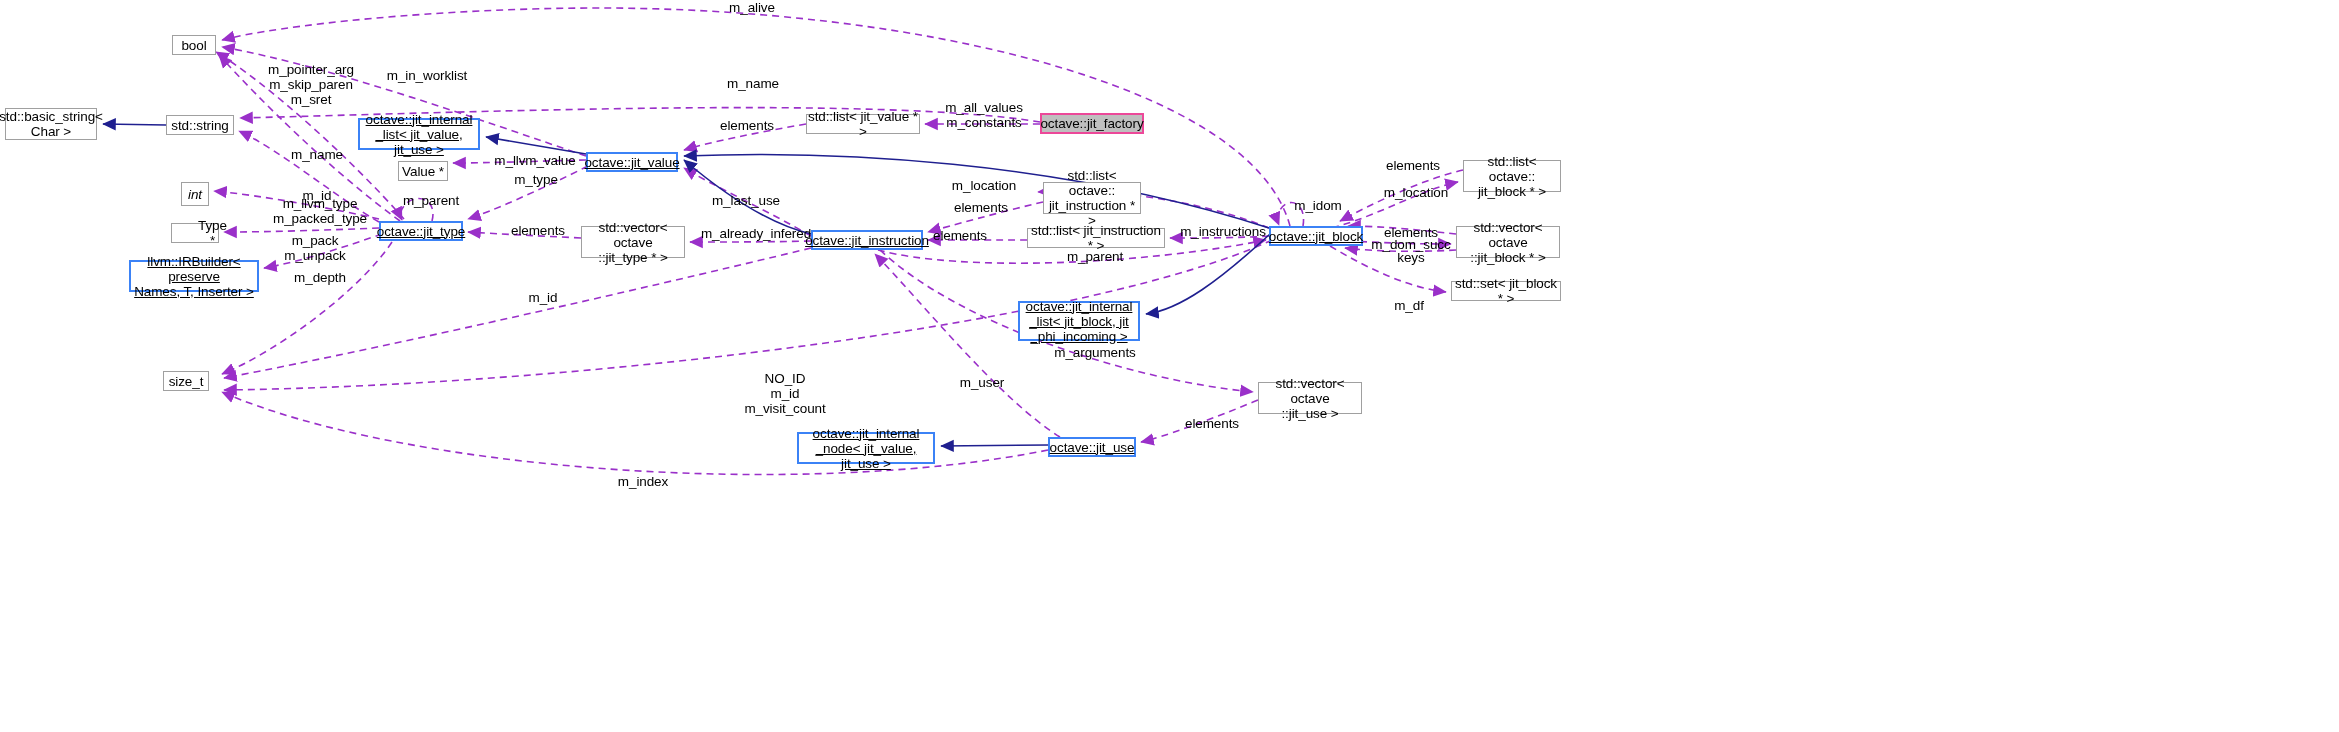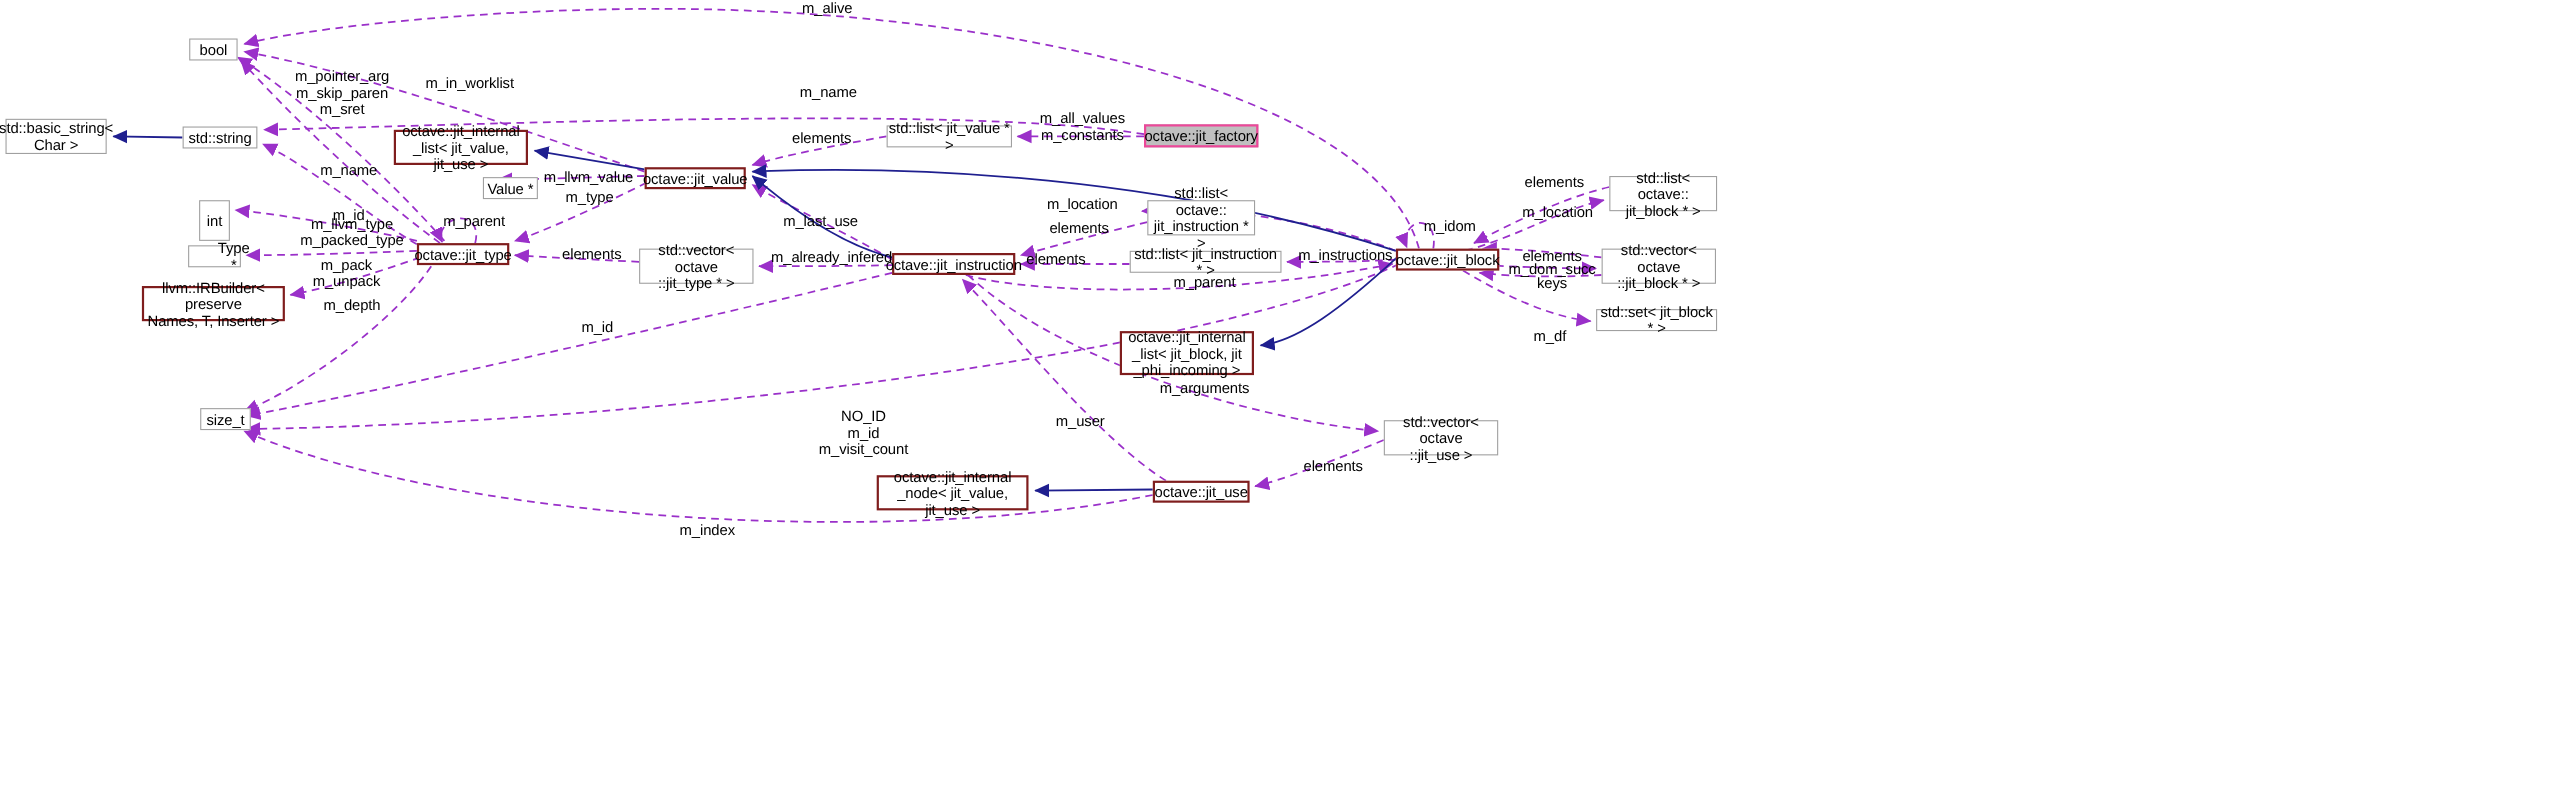--- a/index.html
+++ b/index.html
@@ -33,21 +33,22 @@
     font-size: 13.5px;
     line-height: 15px;
     color: #000000;
     background: #ffffff;
     border: 1px solid #a0a0a0;
     white-space: pre-line;
     letter-spacing: -0.1px;
     z-index: 5;
   }
   .node.thick {
-    border: 2px solid #7f1d1d;
+    border: 2px solid #3b82f6;
+    text-decoration: underline;
   }
   .node.current {
     background: #bfbfbf;
     border: 2px solid #ec4899;
   }
   .edge-label {
     position: absolute;
     font-size: 13.5px;
     line-height: 15px;
     color: #000000;
@@ -160,28 +161,28 @@
       <path d="M1270,234 C1220,280 1180,310 1146,314"></path>
 
       <path d="M1048,445 L941,446"></path>
     </g>
   </svg>
 
   <div class="node plain" style="left:5px; top:108px; width:92px; height:32px;">std::basic_string&lt;
 Char &gt;</div>
   <div class="node plain" style="left:166px; top:115px; width:68px; height:20px;">std::string</div>
   <div class="node plain" style="left:172px; top:35px; width:44px; height:20px;">bool</div>
-  <div class="node plain" style="left:181px; top:182px; width:28px; height:37px;">int</div>
+  <div class="node plain" style="left:181px; top:182px; width:28px; height:24px;font-style:italic;">int</div>
   <div class="node plain" style="left:171px; top:223px; width:48px; height:20px;padding-left:35px;">Type *</div>
   <div class="node thick" style="left:129px; top:260px; width:130px; height:32px;">llvm::IRBuilder&lt; preserve
 Names, T, Inserter &gt;</div>
-  <div class="node plain" style="left:182px; top:371px; width:46px; height:20px;">size_t</div>
+  <div class="node plain" style="left:163px; top:371px; width:46px; height:20px;">size_t</div>
   <div class="node thick" style="left:358px; top:118px; width:122px; height:32px;">octave::jit_internal
 _list&lt; jit_value, jit_use &gt;</div>
-  <div class="node plain" style="left:398px; top:161px; width:50px; height:20px;margin-left:41px;">Value *</div>
+  <div class="node plain" style="left:398px; top:161px; width:50px; height:20px;">Value *</div>
   <div class="node thick" style="left:379px; top:221px; width:84px; height:20px;">octave::jit_type</div>
   <div class="node plain" style="left:581px; top:226px; width:104px; height:32px;">std::vector&lt; octave
 ::jit_type * &gt;</div>
   <div class="node thick" style="left:586px; top:152px; width:92px; height:20px;">octave::jit_value</div>
   <div class="node thick" style="left:811px; top:230px; width:112px; height:20px;">octave::jit_instruction</div>
   <div class="node plain" style="left:806px; top:114px; width:114px; height:20px;">std::list&lt; jit_value * &gt;</div>
   <div class="node current" style="left:1040px; top:113px; width:104px; height:21px;">octave::jit_factory</div>
   <div class="node plain" style="left:1043px; top:182px; width:98px; height:32px;">std::list&lt; octave::
 jit_instruction * &gt;</div>
   <div class="node plain" style="left:1027px; top:228px; width:138px; height:20px;">std::list&lt; jit_instruction * &gt;</div>

